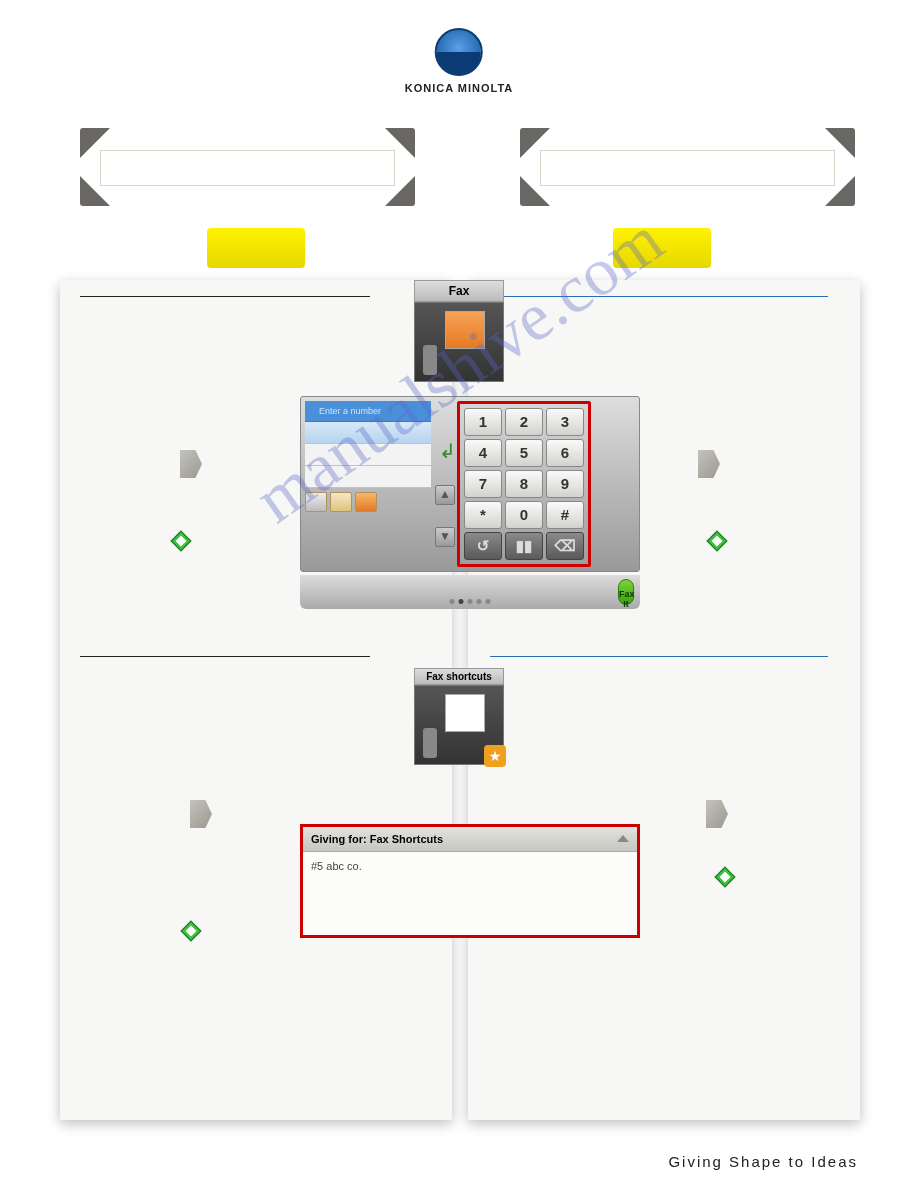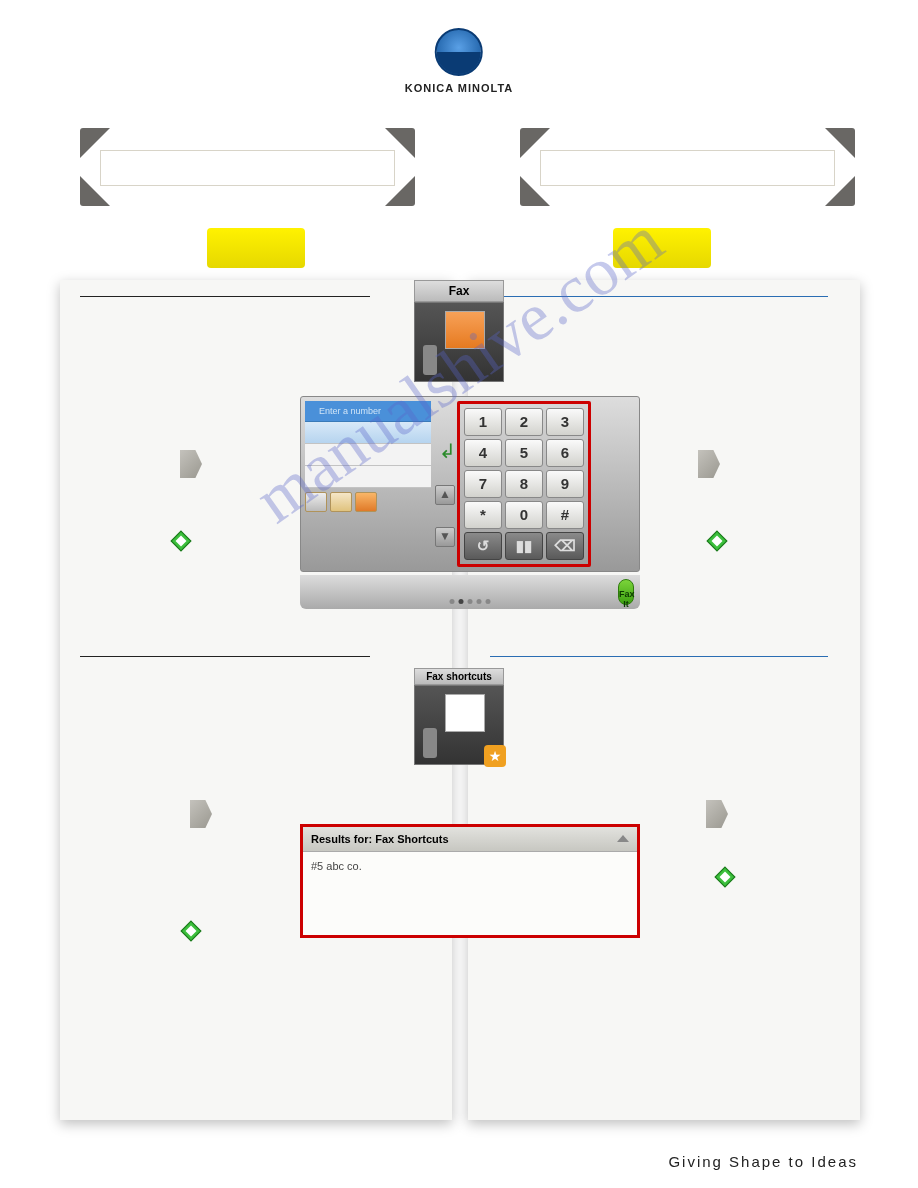--- a/index.html
+++ b/index.html
@@ -453,21 +453,21 @@
   <div class="fax-device">
     <div class="paper"></div>
     <div class="phone"></div>
     <div class="star-badge">★</div>
   </div>
 </div>
 
 <div class="results-block">
   <div class="results-body">
     <div class="results-head">
-      <span>Results for: Fax Shortcuts</span>
+      <span>Giving for: Fax Shortcuts</span>
       <div class="tri"></div>
     </div>
     <div class="results-content">
       <div>#5 abc co.</div>
     </div>
   </div>
 </div>
 
 <div class="watermark">manualshive.com</div>
 

